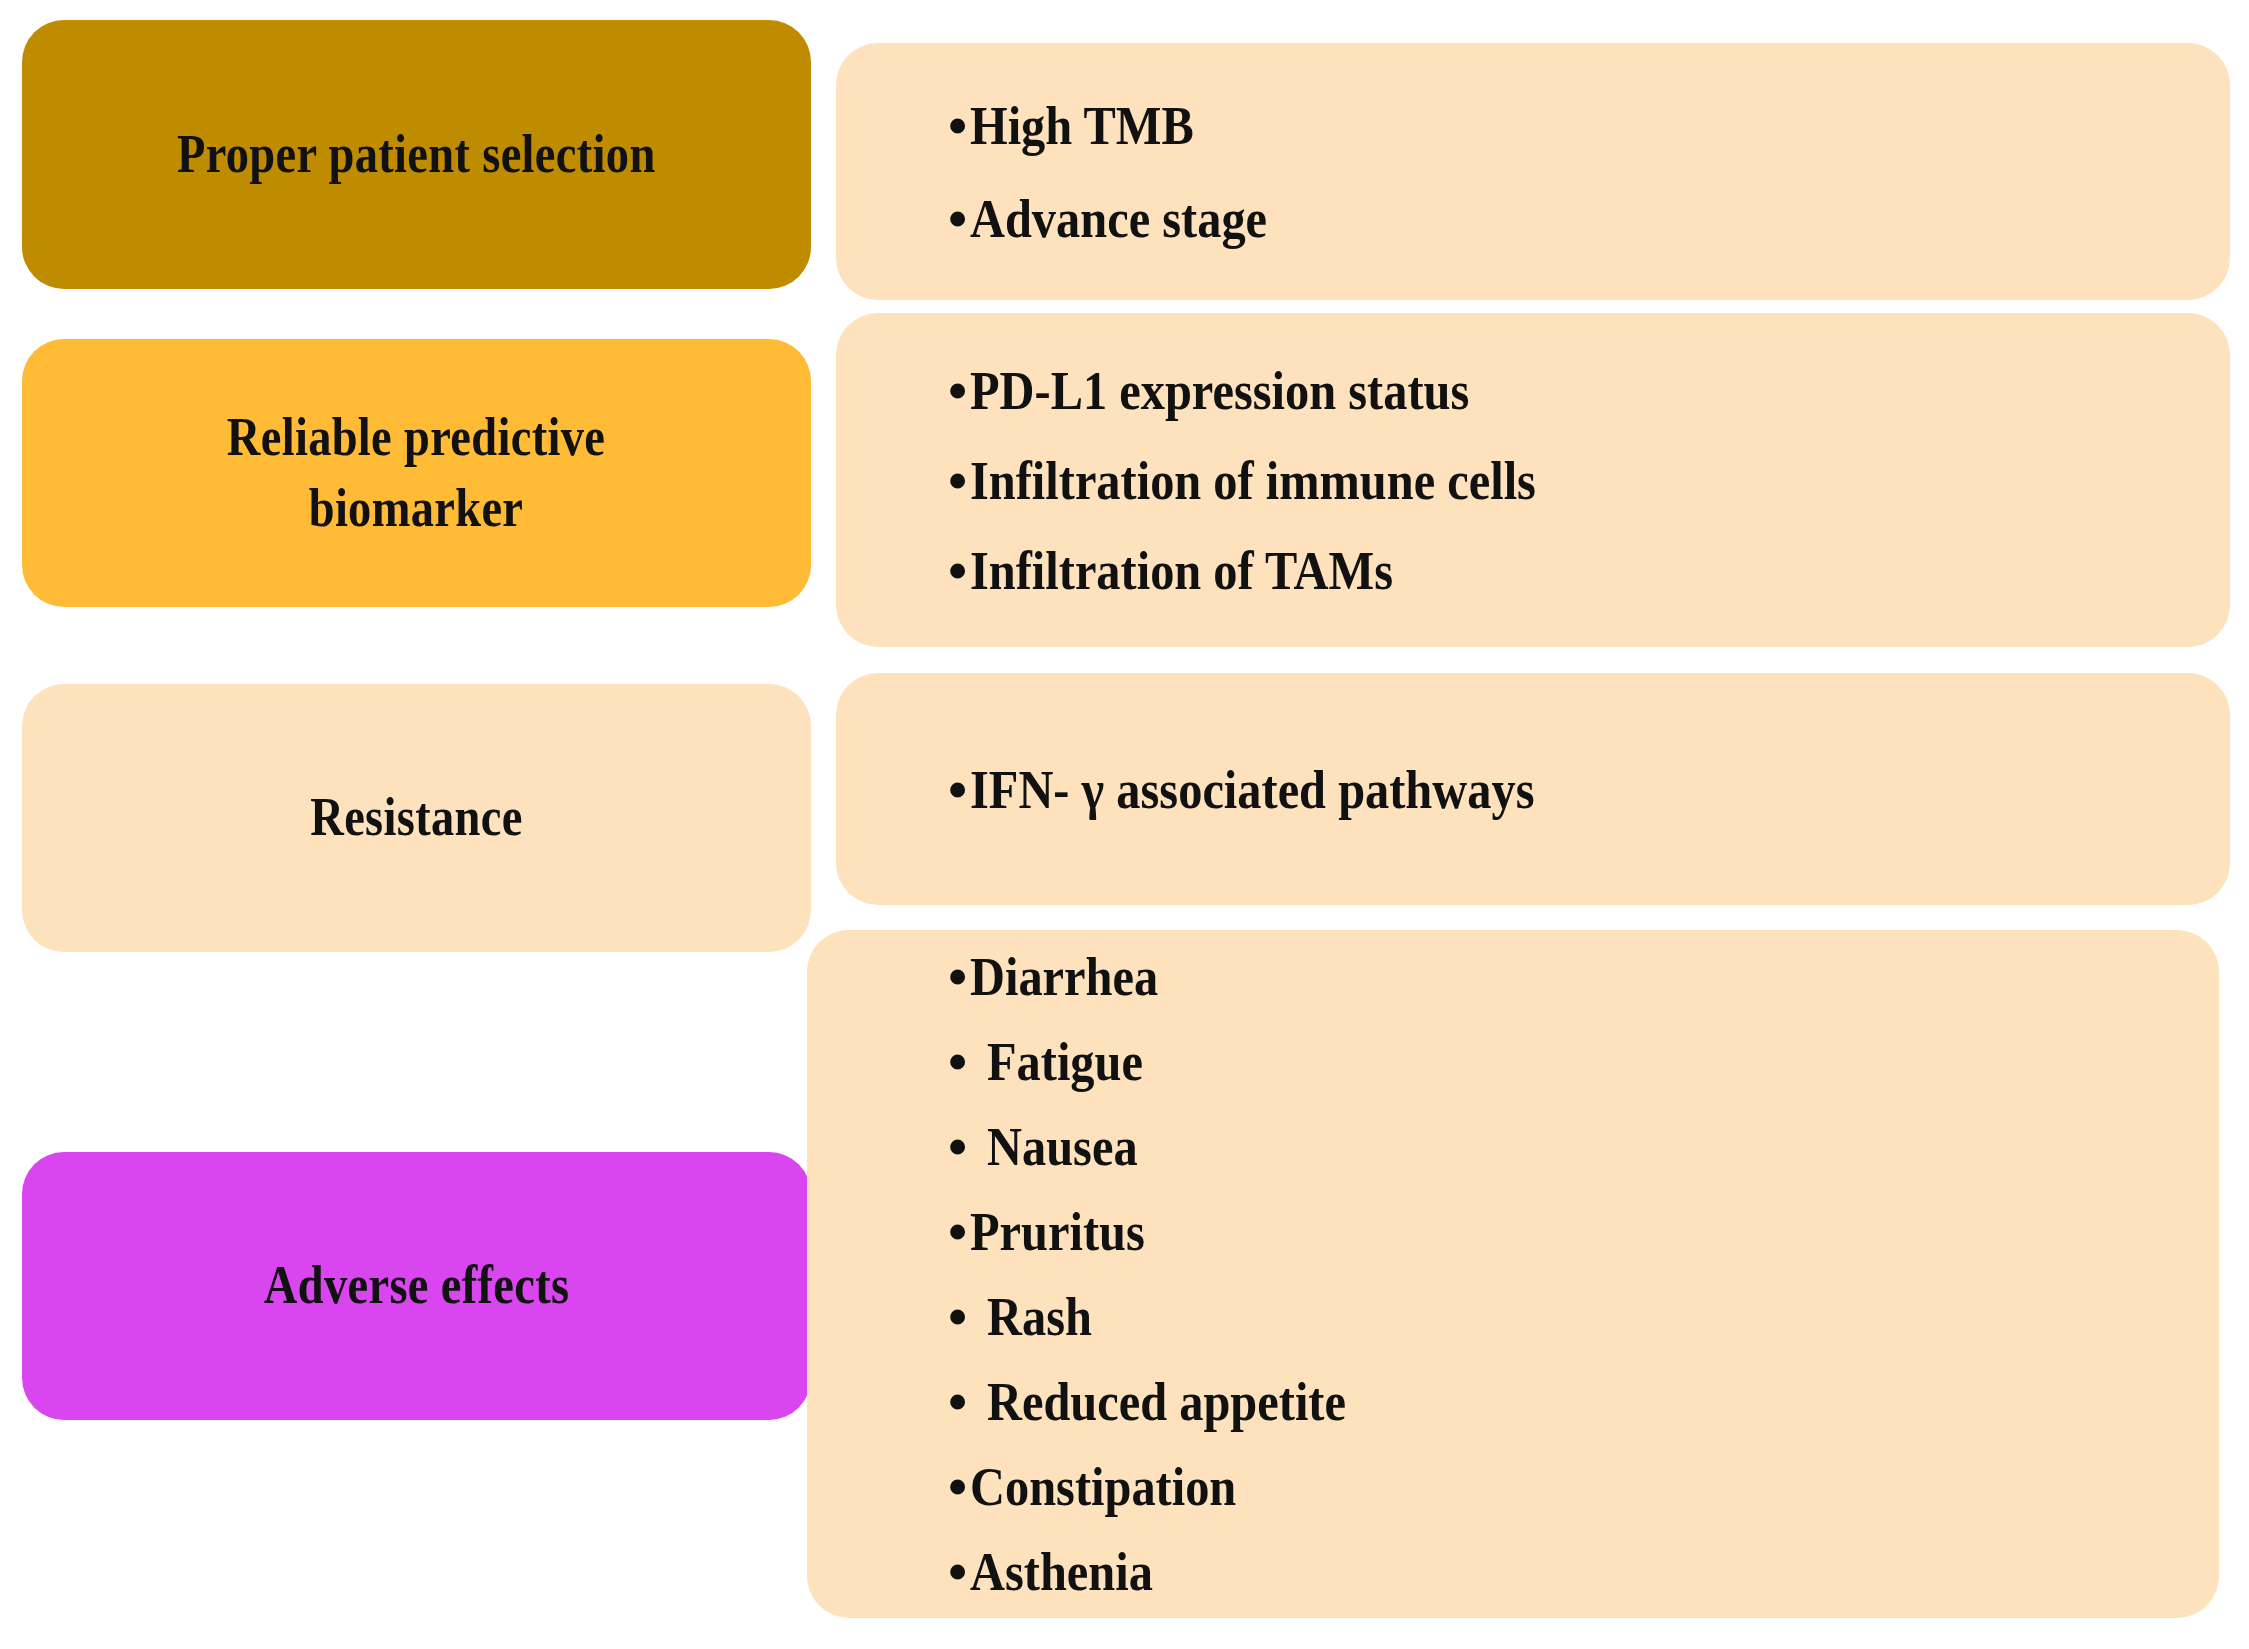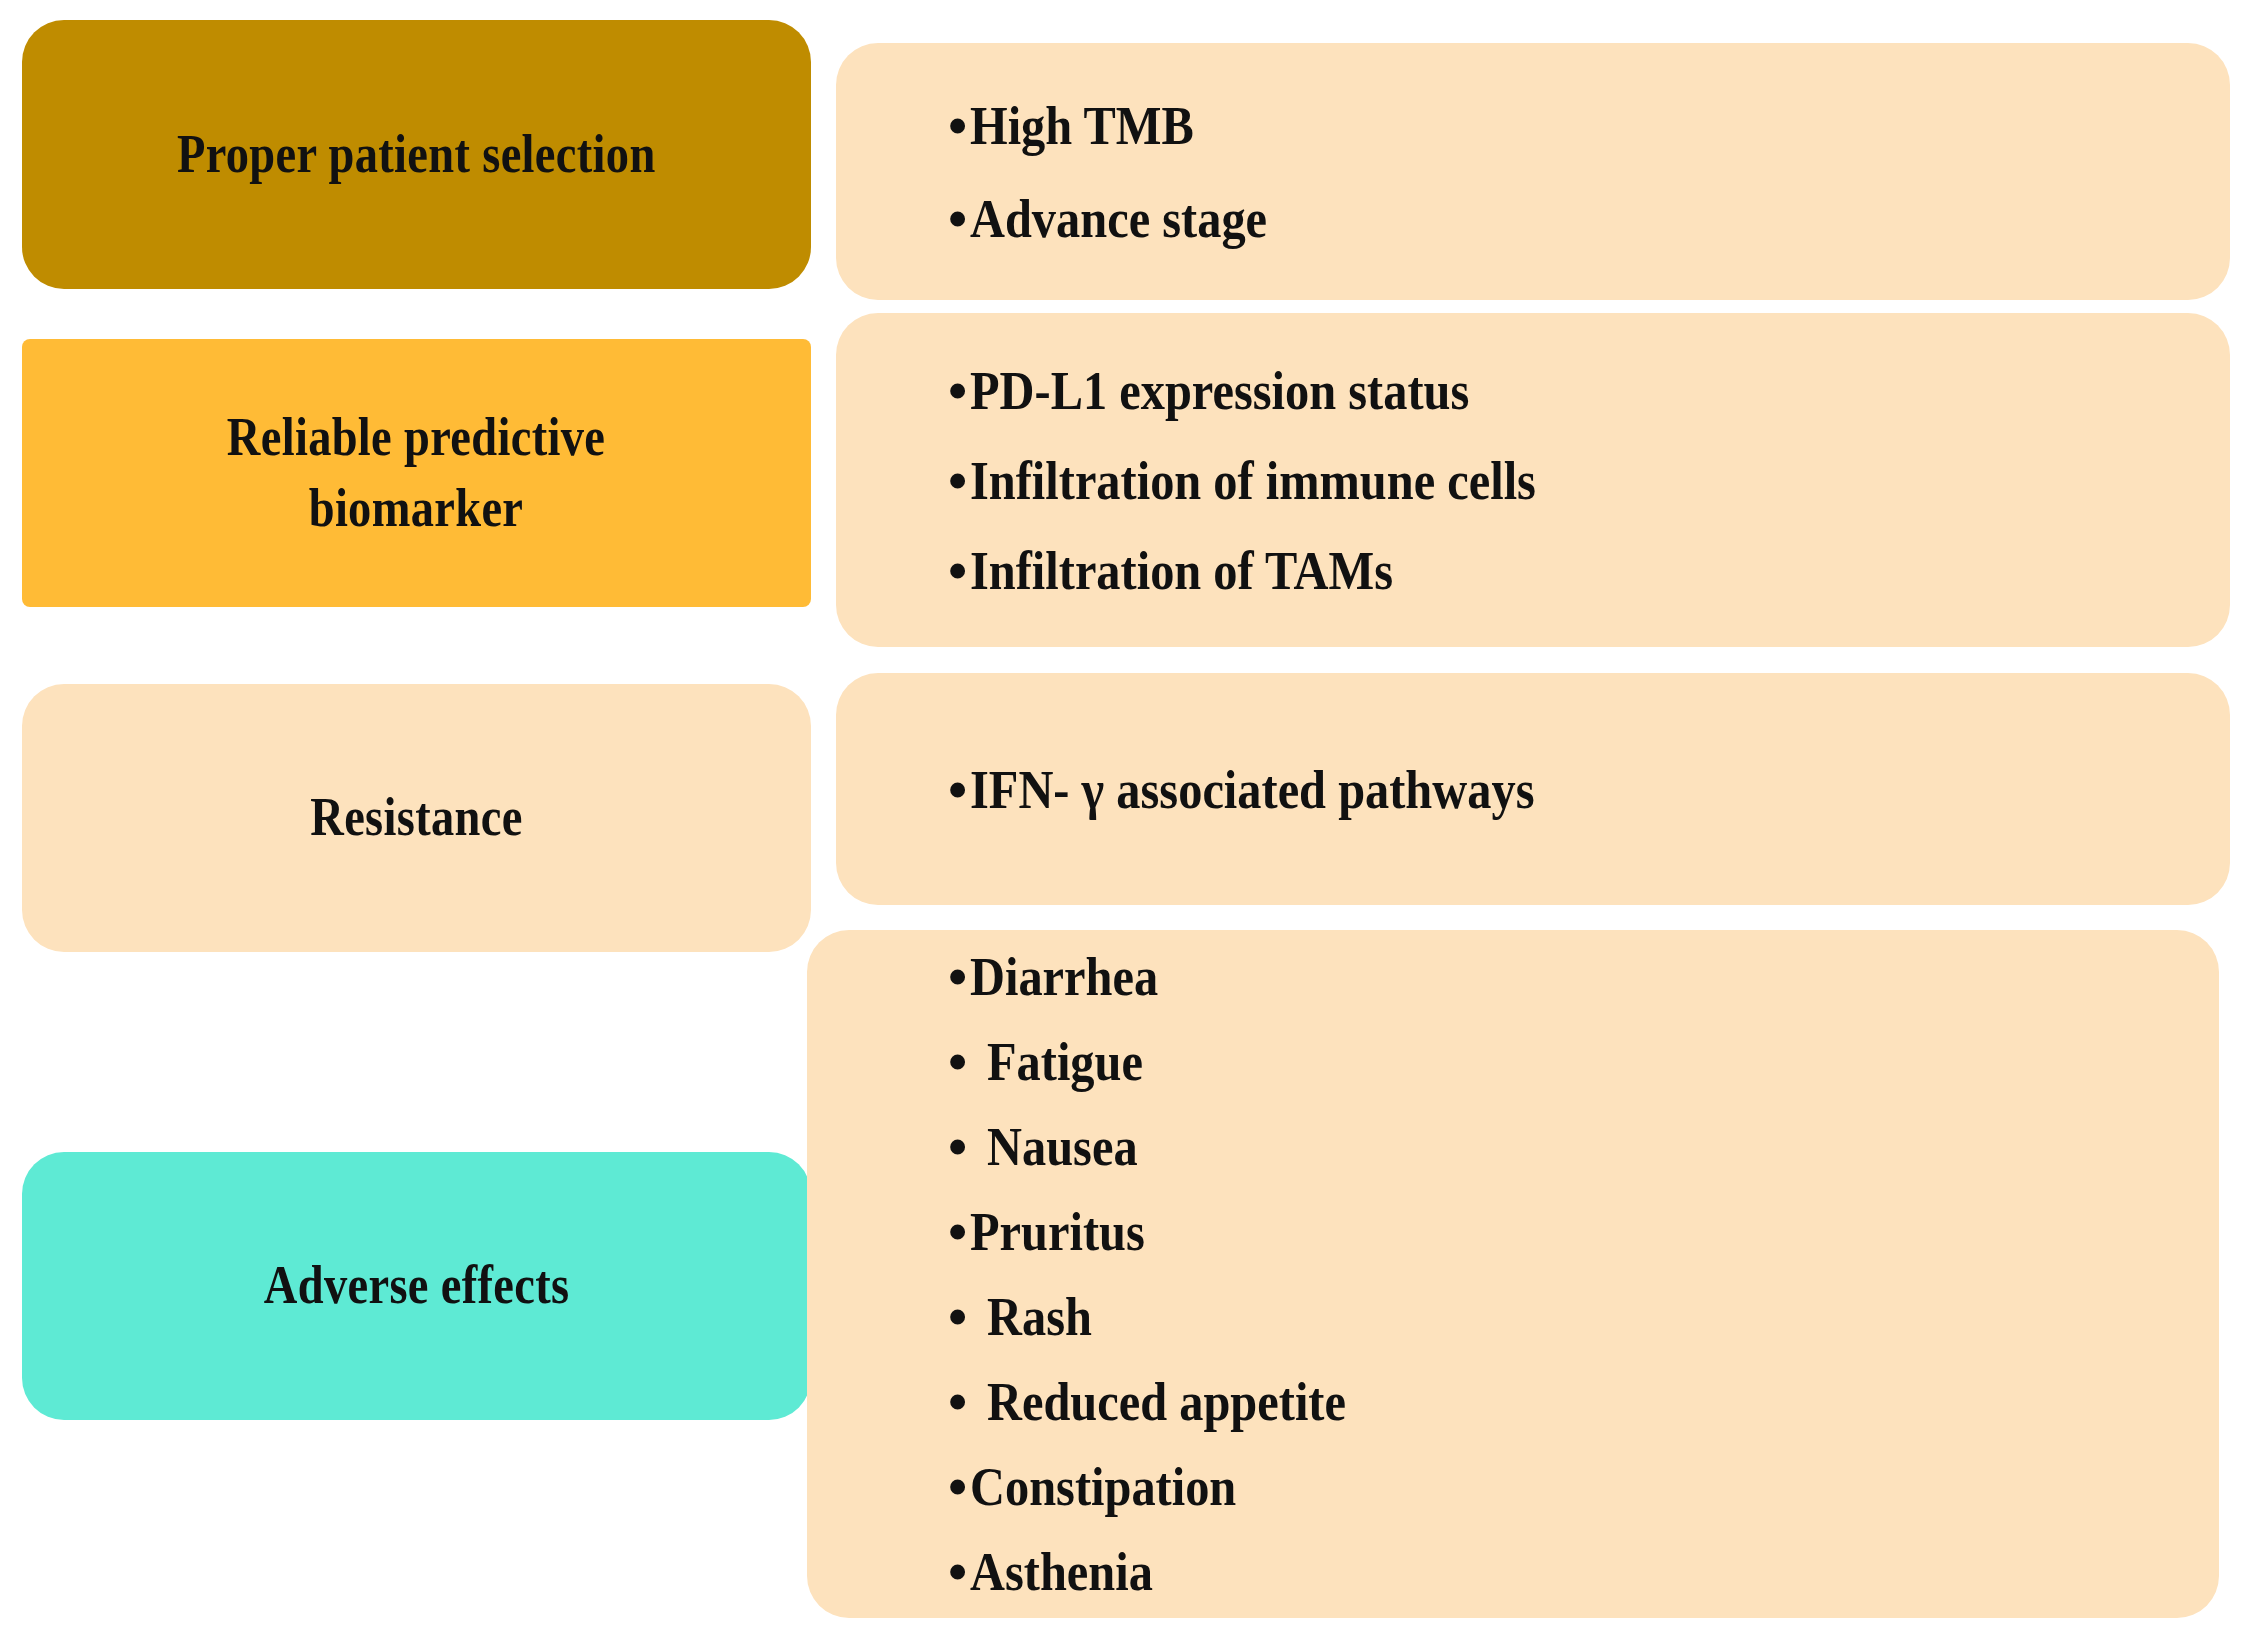--- a/index.html
+++ b/index.html
@@ -154,21 +154,21 @@
         <span class="bullet-dot">•</span>
         <span class="bullet-text">High TMB</span>
       </li>
       <li class="bullet-item">
         <span class="bullet-dot">•</span>
         <span class="bullet-text">Advance stage</span>
       </li>
     </ul>
   </div>
 
-  <div class="box left-box" id="left-box-2" style="background: rgb(255, 187, 54); border-radius: 8px;">
+  <div class="box left-box" id="left-box-2" style="background: rgb(255, 187, 54);">
     <div class="left-label">Reliable  predictive
 biomarker</div>
   </div>
 
   <div class="box right-box" id="right-box-2">
     <ul class="bullet-list">
       <li class="bullet-item">
         <span class="bullet-dot">•</span>
         <span class="bullet-text">PD-L1 expression  status</span>
       </li>
@@ -189,21 +189,21 @@
 
   <div class="box right-box" id="right-box-3">
     <ul class="bullet-list">
       <li class="bullet-item">
         <span class="bullet-dot">•</span>
         <span class="bullet-text">IFN- γ associated  pathways</span>
       </li>
     </ul>
   </div>
 
-  <div class="box left-box" id="left-box-4" style="background: #5eead4;">
+  <div class="box left-box" id="left-box-4" style="background: #d946ef;">
     <div class="left-label">Adverse effects</div>
   </div>
 
   <div class="box right-box" id="right-box-4">
     <ul class="bullet-list">
       <li class="bullet-item">
         <span class="bullet-dot">•</span>
         <span class="bullet-text">Diarrhea</span>
       </li>
       <li class="bullet-item indent">

